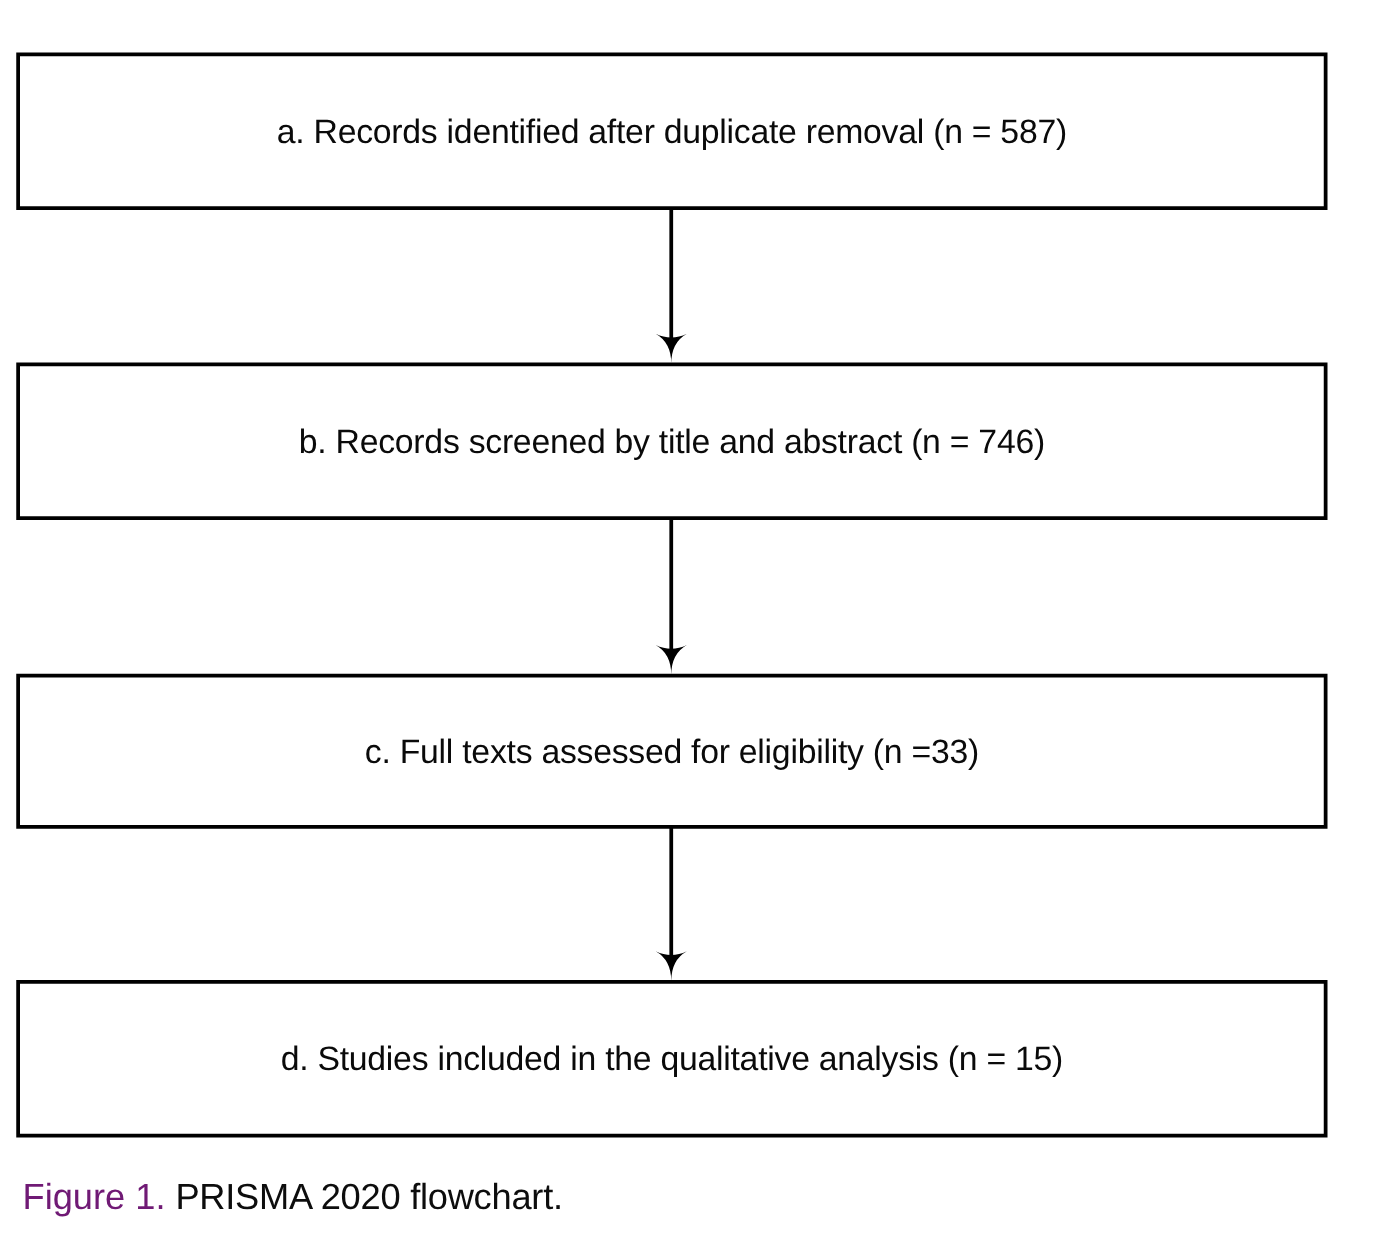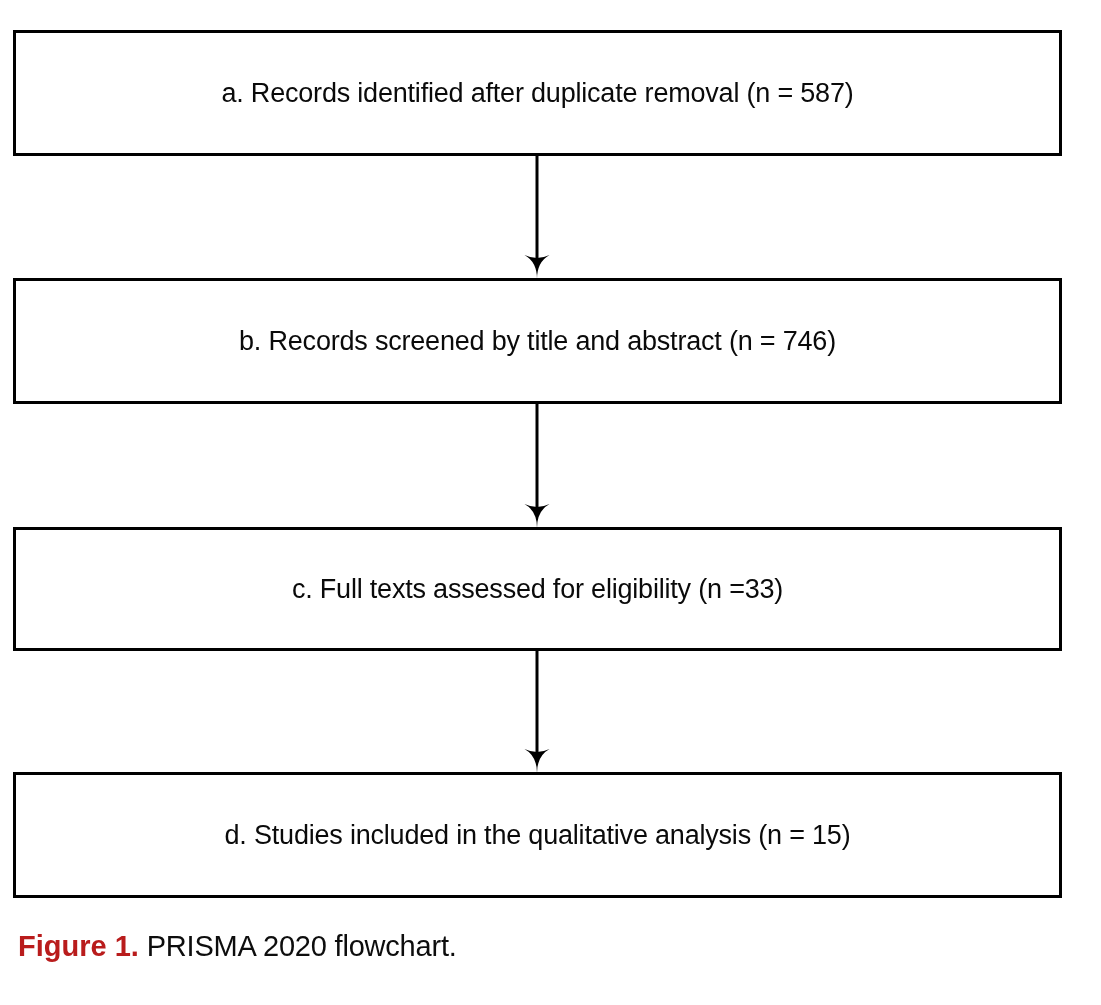--- a/index.html
+++ b/index.html
@@ -11,21 +11,21 @@
     width: 1101px;
     height: 1005px;
     position: relative;
     font-family: "Liberation Sans", sans-serif;
     overflow: hidden;
   }
 
   #flowchart {
     position: absolute;
     left: 0;
-    top: 0;
+    top: 12px;
     width: 1101px;
     height: 822px;
   }
 
   .flow-box {
     position: absolute;
     left: 13px;
     width: 1049px;
     box-sizing: border-box;
     border: 3px solid #000000;
@@ -69,22 +69,22 @@
   #caption {
     position: absolute;
     left: 18px;
     top: 928px;
     font-family: "Liberation Sans", sans-serif;
     font-size: 29px;
     line-height: 1.25;
     white-space: nowrap;
   }
   #caption .caption-label {
-    font-weight: 700;
-    color: #b91c1c;
+    font-weight: 400;
+    color: #701a75;
   }
   #caption .caption-text {
     font-weight: 400;
     color: #0d0d0d;
     letter-spacing: -0.2px;
     margin-top: 36px;
   }
 </style>
 </head>
 <body>

